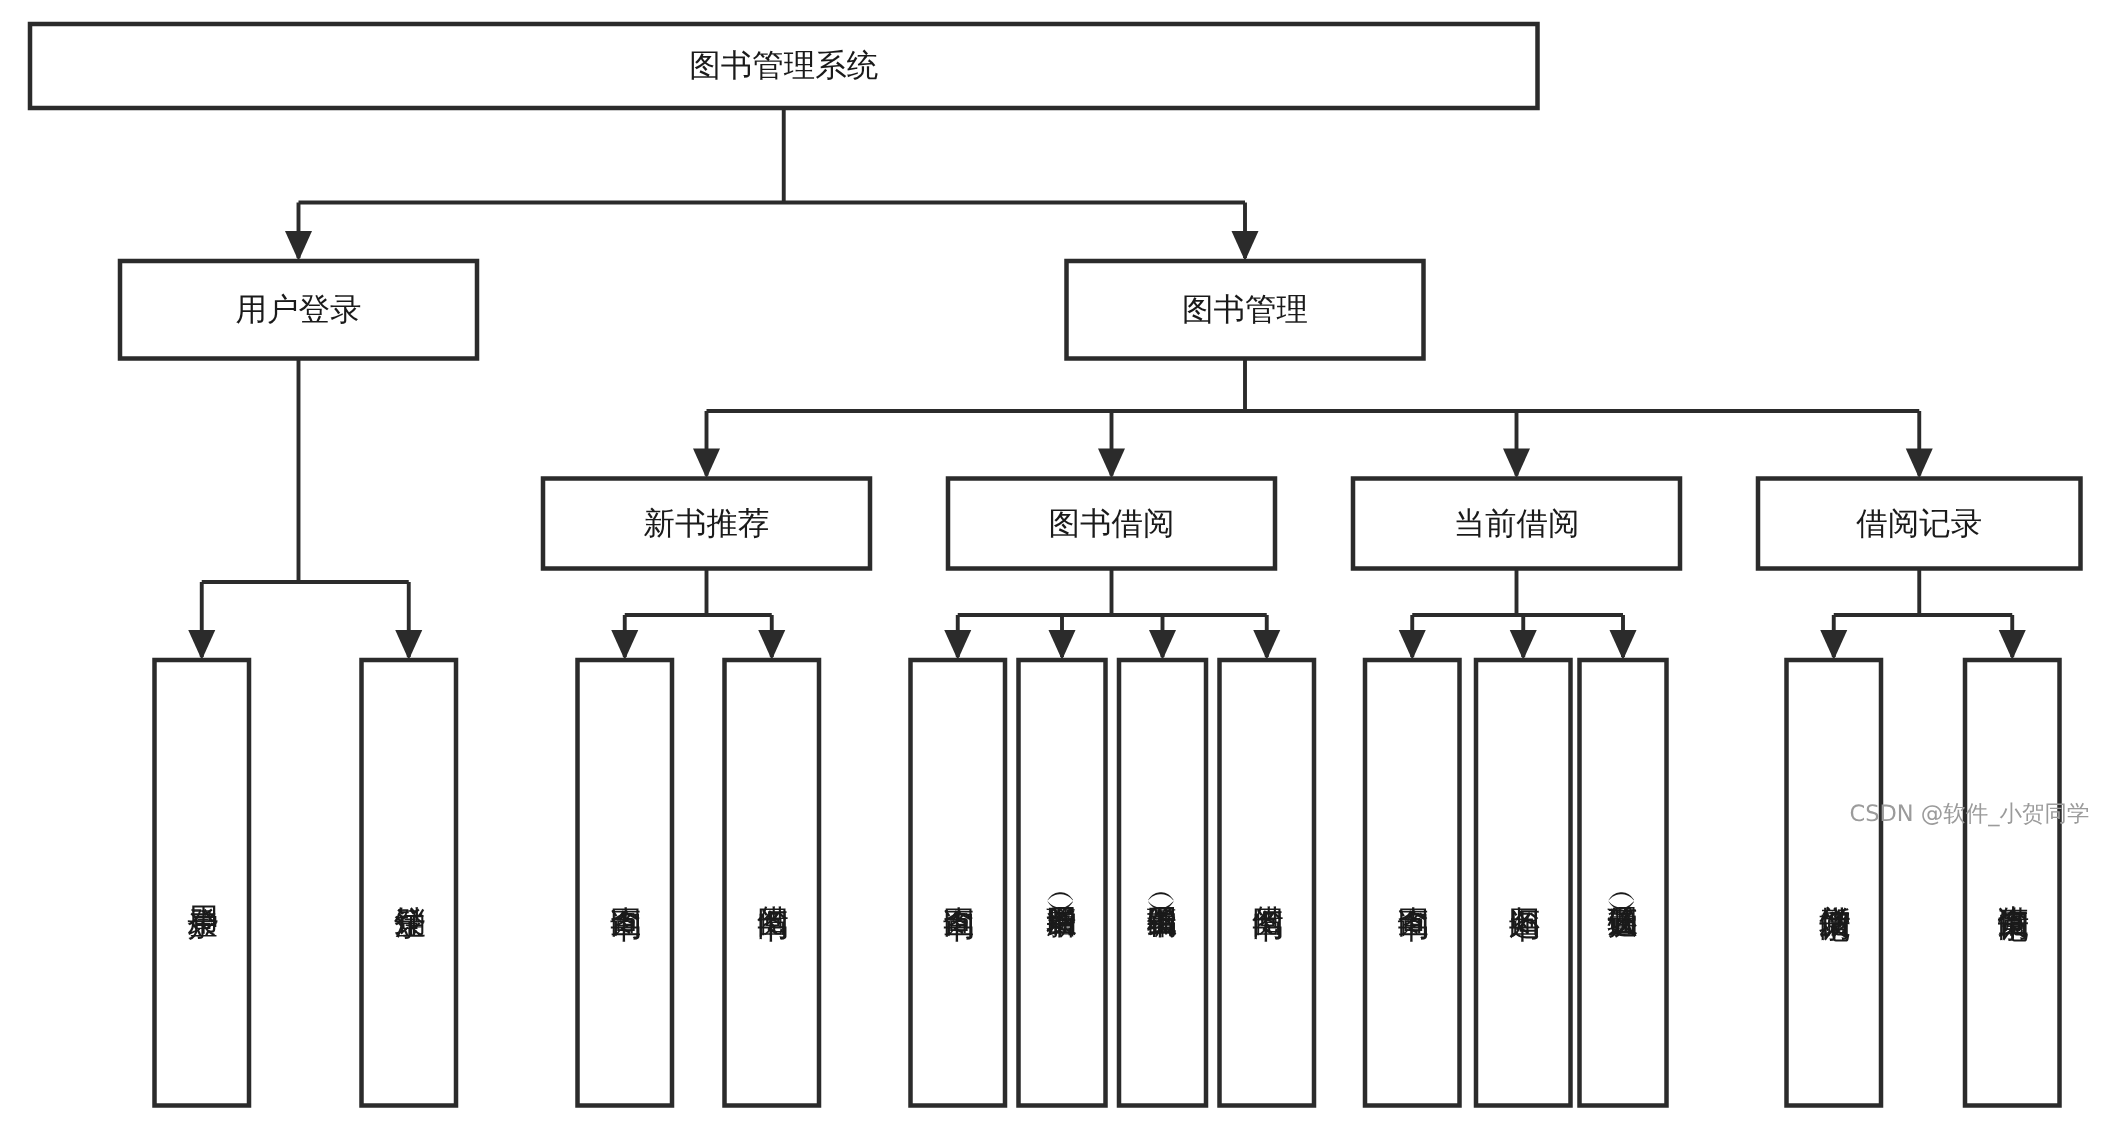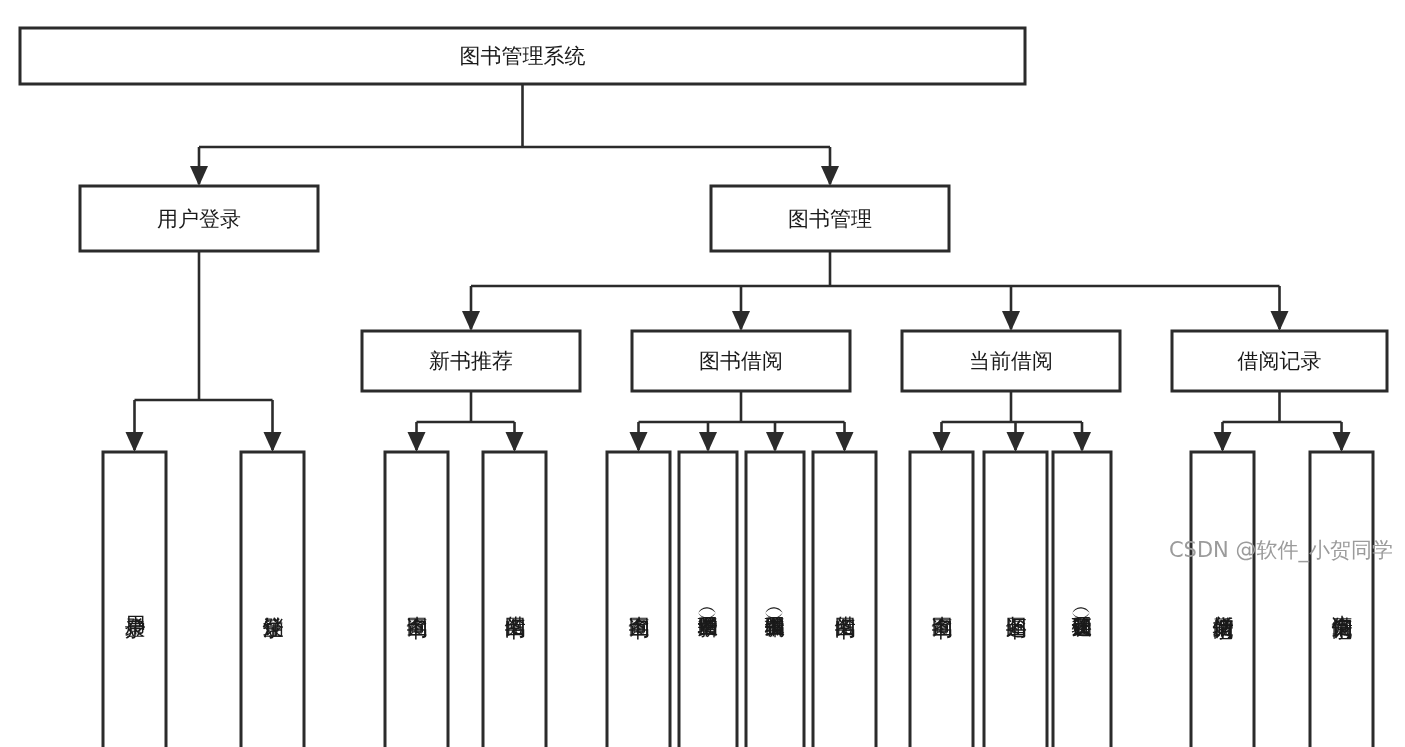--- a/index.html
+++ b/index.html
@@ -10,21 +10,21 @@
   body {
     width: 1405px;
     height: 747px;
     font-family: "DejaVu Sans", "Liberation Sans", sans-serif;
     overflow: hidden;
     position: relative;
   }
   #diagram-root {
     position: absolute;
     left: 0;
-    top: 16px;
+    top: 4px;
     width: 1405px;
     height: 554px;
   }
   svg#flow {
     position: absolute;
     left: 0;
     top: 0;
     width: 1405px;
     height: 747px;
     display: block;
@@ -69,21 +69,21 @@
   }
   .vlabel.tight {
     font-size: 20px;
     letter-spacing: 0px;
   }
   .watermark {
     position: absolute;
     right: 12px;
     bottom: 6px;
     font-family: "DejaVu Sans", "Liberation Sans", sans-serif;
-    font-size: 21px;
+    font-size: 15px;
     color: #9b9b9b;
     white-space: nowrap;
     pointer-events: none;
   }
 </style>
 </head>
 <body>
 
 <div id="diagram-root">
 

